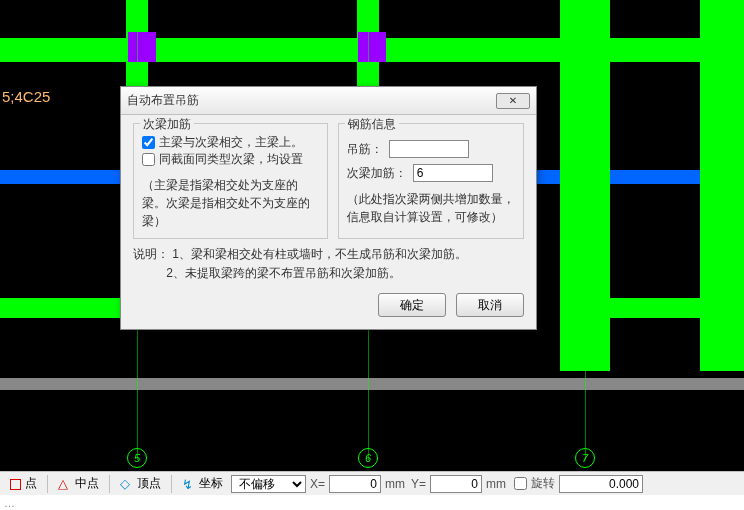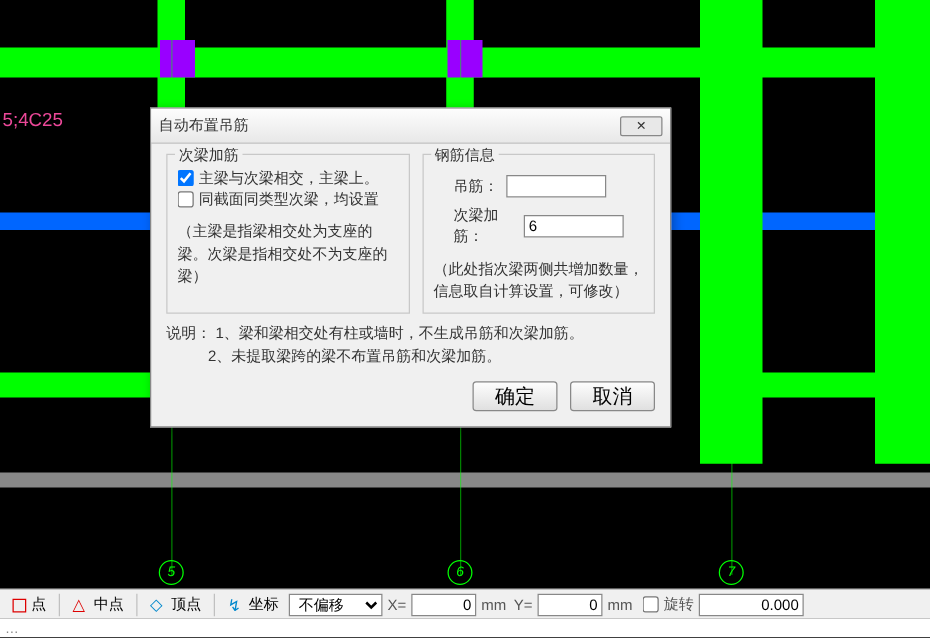--- a/index.html
+++ b/index.html
@@ -5,36 +5,36 @@
 *{box-sizing:border-box;margin:0;padding:0;font-family:"Microsoft YaHei","SimSun",sans-serif}
 body{background:#000;width:744px;height:510px;position:relative;overflow:hidden}
 .cad-canvas{position:absolute;inset:0;background:#000}
 .beam-h{position:absolute;background:#00ff00}
 .beam-v{position:absolute;background:#00ff00}
 .beam-blue-h{position:absolute;background:#0066ff}
 .col-purple{position:absolute;background:#9900ff}
 .gray-band{position:absolute;left:0;right:0;height:12px;background:#888}
 .grid-line{position:absolute;background:#00ff00;opacity:.5}
 .grid-bubble{position:absolute;width:20px;height:20px;border:1px solid #00ff00;border-radius:50%;color:#00ff00;font-size:11px;font-style:italic;display:flex;align-items:center;justify-content:center}
-.dim-text{position:absolute;color:#ec4899;font-size:15px;font-family:Arial}
+.dim-text{position:absolute;color:#fdba74;font-size:15px;font-family:Arial}
 .dialog{position:absolute;left:120px;top:86px;width:417px;background:#f0f0f0;border:1px solid #888;box-shadow:2px 2px 8px rgba(0,0,0,.3)}
 .dlg-title{background:linear-gradient(#fdfdfd,#e8e8e8);border-bottom:1px solid #c0c0c0;height:28px;display:flex;align-items:center;padding:11px 6px;font-size:12px;color:#333}
 .dlg-close{margin-left:auto;width:34px;height:16px;border:1px solid #888;border-radius:2px;background:#e8e8e8;font-size:10px;display:flex;align-items:center;justify-content:center;cursor:pointer}
 .dlg-body{padding:8px 12px 12px;font-size:12px;color:#333}
 .row{display:flex;gap:10px}
 .fieldset{border:1px solid #c8c8c8;padding:10px 8px 8px;position:relative;flex:1}
 .fieldset>.legend{position:absolute;top:-8px;left:6px;background:#f0f0f0;padding:0 3px;font-size:12px}
 .chk{display:flex;align-items:center;gap:4px;margin:0 0;font-size:12px}
 .chk input{width:13px;height:13px}
 .note{font-size:12px;color:#333;margin-top:8px;line-height:1.5}
-.fld{display:flex;align-items:center;gap:6px;margin:6px 16px;font-size:12px}
+.fld{display:flex;align-items:center;gap:6px;margin:6px 0;font-size:12px}
 .fld input{width:80px;height:18px;border:1px solid #888;padding:0 3px;font-size:12px}
 .explain{font-size:12px;margin-top:6px;line-height:1.6}
 .btnrow{display:flex;gap:10px;justify-content:flex-end;margin-top:10px}
-.btn{width:68px;height:24px;border:1px solid #888;background:linear-gradient(#fdfdfd,#e0e0e0);border-radius:3px;font-size:16px;cursor:pointer}
+.btn{width:68px;height:24px;border:1px solid #888;background:linear-gradient(#fdfdfd,#e0e0e0);border-radius:3px;font-size:12px;cursor:pointer}
 .statusbar{position:absolute;left:0;bottom:15px;right:0;height:24px;background:#f0f0f0;border-top:1px solid #c0c0c0;display:flex;align-items:center;padding:0 2px;font-size:12px;gap:2px}
 .sb-btn{display:flex;align-items:center;gap:3px;padding:1px 5px;border:1px solid transparent;white-space:nowrap}
 .sb-sep{width:1px;height:18px;background:#c0c0c0;margin:0 2px}
 .sb-select{border:1px solid #888;height:18px;font-size:12px;padding:0 14px 0 3px;background:#fff}
 .sb-input{width:52px;height:18px;border:1px solid #888;text-align:right;padding:0 3px;font-size:12px}
 .sb-lbl{color:#555;padding:0 2px}
 .endpt-ico,.midpt-ico,.toppt-ico{width:14px;height:14px;display:inline-block;position:relative}
 .endpt-ico::before{content:"";position:absolute;left:2px;top:2px;width:9px;height:9px;border:1px solid #d00}
 .midpt-ico::before{content:"";position:absolute;left:1px;top:9px;width:0;height:0;border-left:6px solid transparent;border-right:6px solid transparent;border-bottom:0}
 .midpt-ico::after{content:"△";position:absolute;left:0;top:-1px;color:#d00;font-size:13px}

